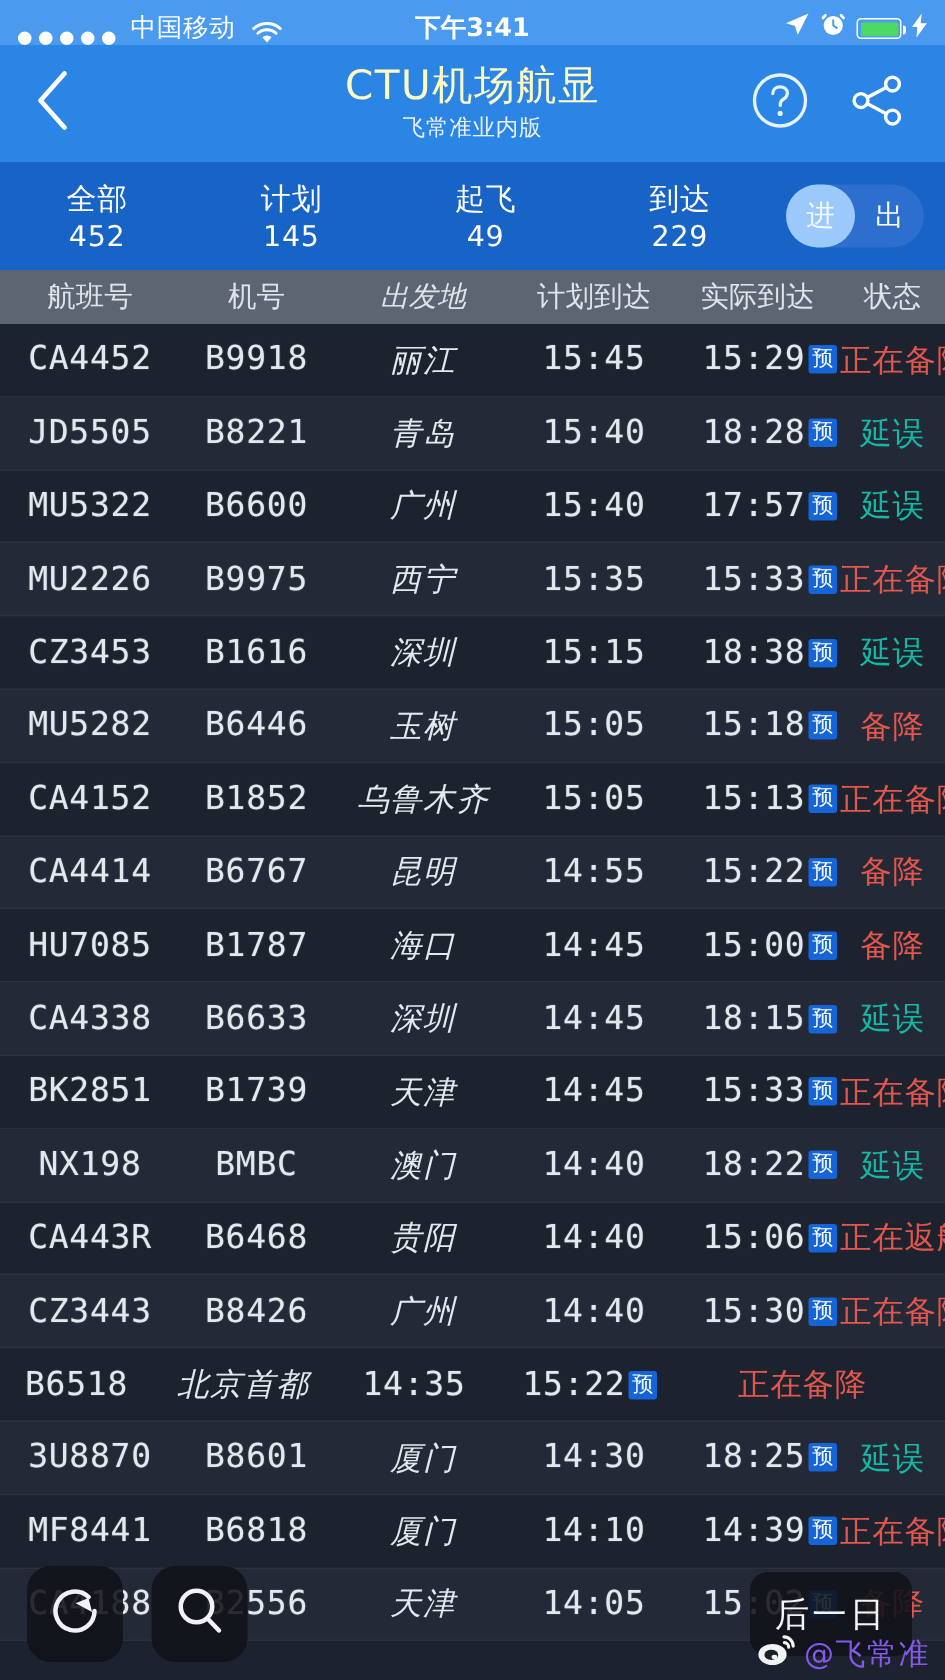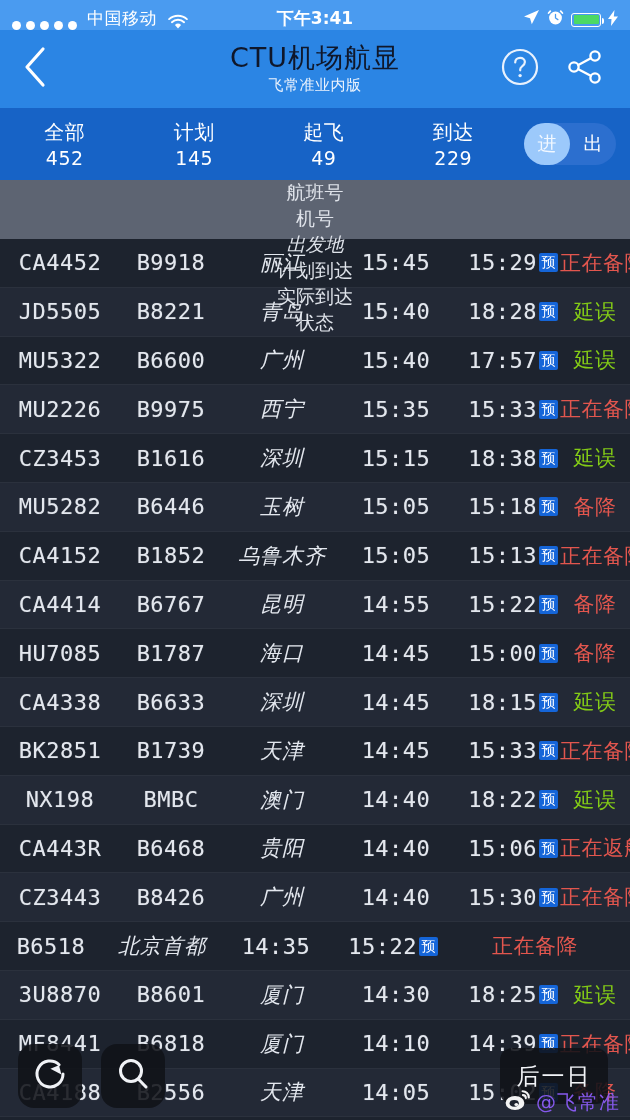--- a/index.html
+++ b/index.html
@@ -38,21 +38,21 @@
   .navbar{
     height:78px;background:#2b85e4;position:relative;
     display:flex;align-items:center;
   }
   .nav-back{ width:70px;height:78px;display:flex;align-items:center;justify-content:center;cursor:pointer; }
   .nav-titles{
     position:absolute;left:0;right:0;top:0;bottom:0;
     display:flex;flex-direction:column;align-items:center;justify-content:center;
     pointer-events:none;
   }
-  .nav-title{ color:#0f172a;font-size:27px;letter-spacing:1px;line-height:1.12; }
+  .nav-title{ color:#fef9c3;font-size:27px;letter-spacing:1px;line-height:1.12; }
   .nav-sub{ color:#eaf2fd;font-size:15px;margin-top:2px;letter-spacing:.5px; }
   .nav-right{ margin-left:auto;display:flex;align-items:center;gap:26px;padding-right:26px; }
   .nav-ic{ cursor:pointer;display:flex;align-items:center;justify-content:center; }
 
   
   .tabs{
     height:72px;background:#1763c6;display:flex;align-items:stretch;position:relative;
   }
   .tab{
     flex:1;display:flex;flex-direction:column;align-items:center;justify-content:center;
@@ -72,22 +72,22 @@
   .toggle .knob{
     position:absolute;left:0;top:0;width:46px;height:42px;border-radius:21px;background:#9cc9fb;
   }
   .toggle span{
     position:relative;z-index:2;flex:1;text-align:center;font-size:19px;color:#fff;
   }
   .toggle span.on{ color:#f2f8ff; }
 
   
   .thead{
-    height:59px;background:#5d6472;display:flex;align-items:center;
-    color:#dfe3ea;font-size:19px;flex-direction:column;
+    height:36px;background:#5d6472;display:flex;align-items:center;
+    color:#dfe3ea;font-size:19px;
   }
   .thead div{ text-align:center; }
   .rows{ background:#1d232e; }
   .row{
     height:48.8px;display:flex;align-items:center;
     border-bottom:1px solid #2b313d;
   }
   .row:nth-child(even){ background:#232936; }
   .row:nth-child(odd){ background:#1d232e; }
   .c-flight{ width:120px;text-align:center; }
@@ -103,21 +103,21 @@
     text-shadow:0 0 1px rgba(255,255,255,.35);
   }
   .cn{ font-family:"DejaVu Sans","Liberation Sans",sans-serif;font-size:21px;color:#e3e7ee;letter-spacing:1px; }
   .badge-yu{
     display:inline-block;background:#1565d8;color:#fff;font-size:14px;
     line-height:18px;width:19px;height:19px;text-align:center;border-radius:2px;
     font-family:"DejaVu Sans","Liberation Sans",sans-serif;
   }
   .st{ font-size:21px;letter-spacing:.5px;white-space:nowrap; }
   .st.red   { color:#e2564e; }
-  .st.yellow{ color:#84cc16; }
+  .st.yellow{ color:#14b8a6; }
 
   
   .fab{
     position:absolute;width:64px;height:64px;border-radius:16px;
     background:rgba(16,18,24,.88);display:flex;align-items:center;justify-content:center;
     cursor:pointer;
   }
   #fab-refresh{ left:18px;bottom:12px; }
   #fab-search { left:101px;bottom:12px; }
   .daybtn{

